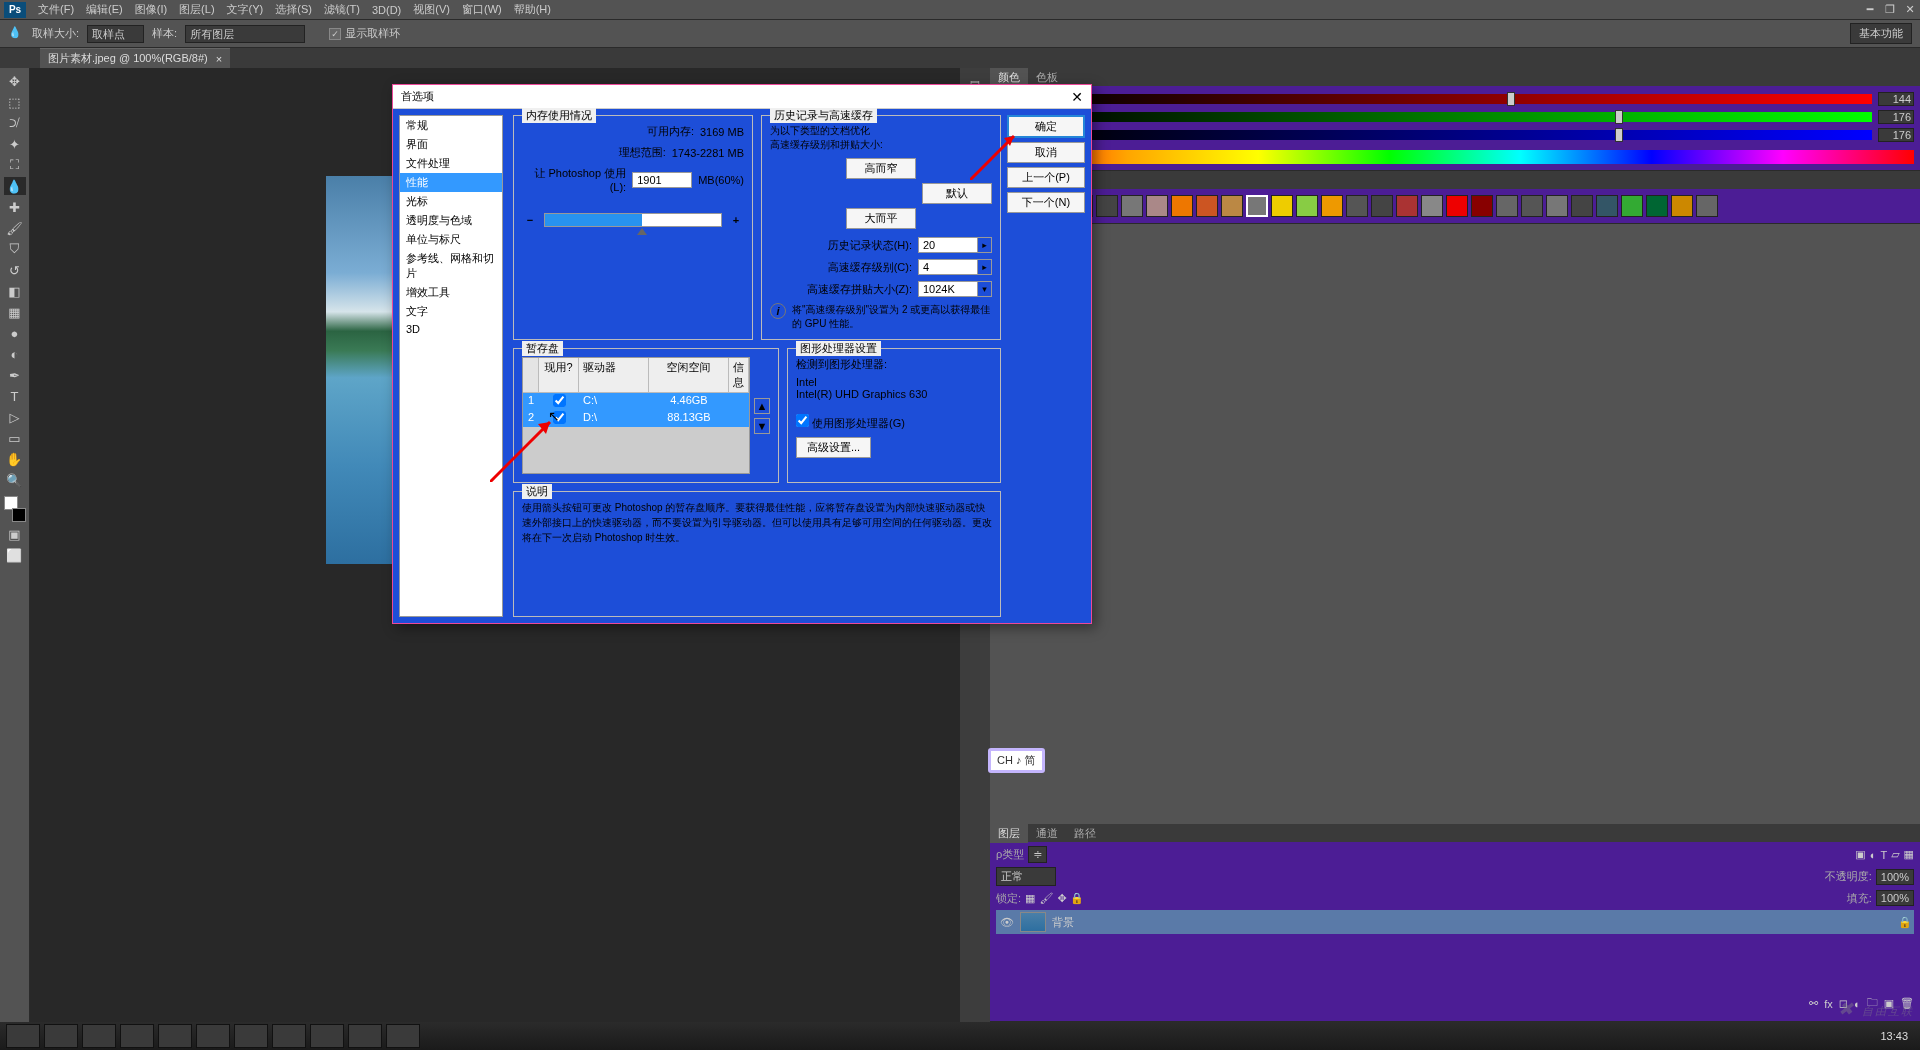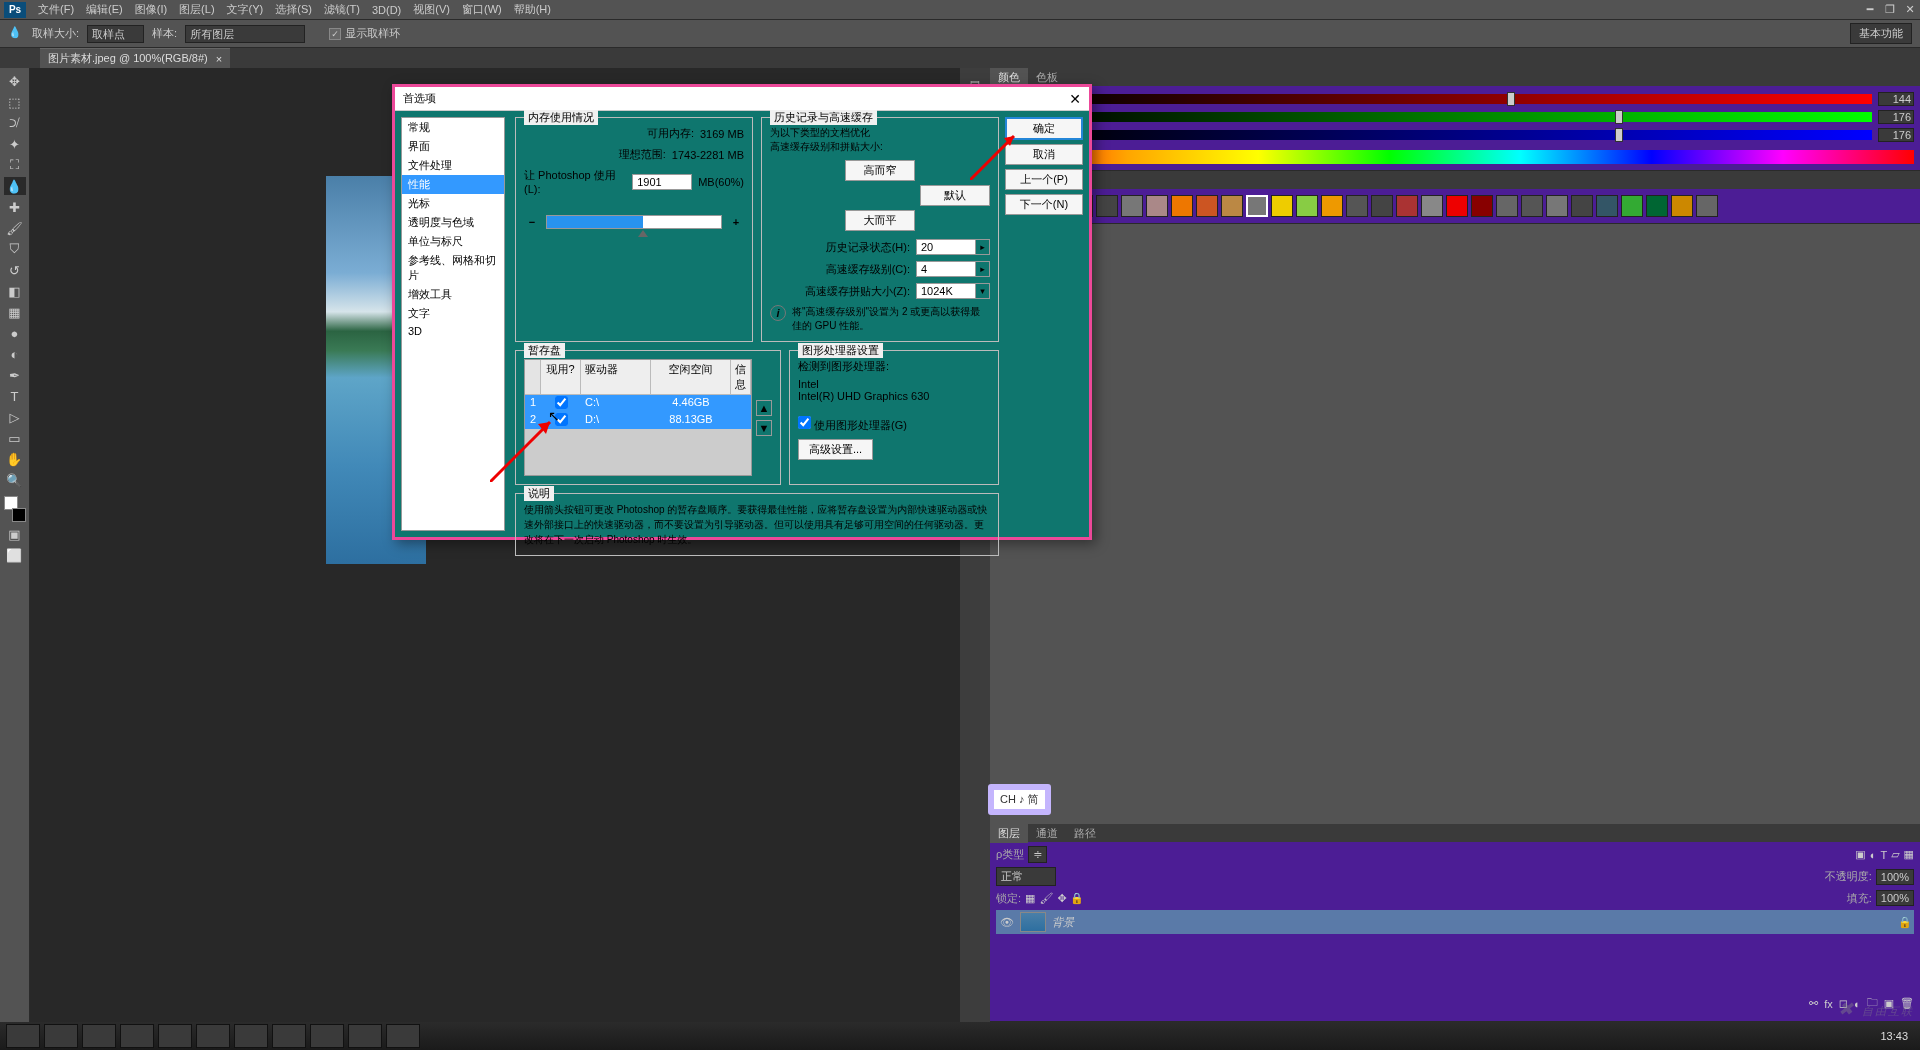--- a/index.html
+++ b/index.html
@@ -61,47 +61,47 @@
 .swatch-grid{display:flex;flex-wrap:wrap;gap:3px;}
 .swatch{width:22px;height:22px;border:1px solid #222;cursor:pointer;}
 
 .layers-body{padding:4px 6px;}
 .layers-ctrl{display:flex;gap:4px;margin-bottom:4px;align-items:center;}
 .layers-ctrl .sel{background:#3a3a3a;border:1px solid #222;padding:1px 4px;color:#ccc;}
 .layers-ctrl .lab{color:#aaa;}
 .layer-row{display:flex;align-items:center;gap:6px;background:#5a7aa8;padding:2px 4px;}
 .layer-row .eye{width:14px;}
 .layer-row .thumb{width:26px;height:20px;background:linear-gradient(to bottom,#4a7fa8,#2d6fa0);border:1px solid #888;}
-.layer-row .name{flex:1;font-style:italic;}
+.layer-row .name{flex:1;}
 .layer-row .lock{width:12px;}
 
 
 .status{height:20px;background:#3a3a3a;display:flex;align-items:center;padding:0 8px;gap:16px;border-top:1px solid #222;}
 .timeline-panel{height:60px;background:#535353;border-top:1px solid #2a2a2a;}
 .timeline-panel .tl-tabs{height:18px;background:#3a3a3a;display:flex;align-items:center;}
 .timeline-panel .tl-tabs .tab{padding:2px 8px;background:#535353;}
 
 
-.dialog{position:absolute;left:392px;top:84px;width:700px;height:456px;background:#0f766e;border:3px solid #ec4899;box-shadow:4px 4px 12px rgba(0,0,0,0.4);color:#000;}
+.dialog{position:absolute;left:392px;top:84px;width:700px;height:540px;background:#1d4ed8;border:1px solid #ec4899;box-shadow:4px 4px 12px rgba(0,0,0,0.4);color:#000;}
 .dlg-title{height:24px;background:#fff;display:flex;align-items:center;padding:0 8px;border-bottom:1px solid #ccc;}
 .dlg-title .sp{flex:1;}
 .dlg-title .x{cursor:pointer;font-size:14px;}
 .dlg-body{display:flex;height:calc(100% - 24px);}
 .dlg-sidebar{width:104px;border:1px solid #999;margin:6px 4px 6px 6px;background:#fff;}
 .dlg-sidebar .item{padding:2px 6px;cursor:pointer;}
 .dlg-sidebar .item.sel{background:#3399ff;color:#fff;}
 .dlg-main{flex:1;padding:6px;display:flex;flex-direction:column;gap:8px;}
 .dlg-right{width:84px;padding:6px 6px 6px 0;display:flex;flex-direction:column;gap:4px;}
 .dlg-btn{border:1px solid #999;background:#f6f6f6;padding:2px 4px;text-align:center;cursor:pointer;}
 .dlg-btn.primary{border:2px solid #2486d8;}
 
 .fieldset{border:1px solid #bbb;padding:8px;position:relative;}
 .fieldset .legend{position:absolute;left:8px;top:-8px;background:#f0f0f0;padding:0 4px;}
 .row{display:flex;align-items:center;gap:6px;margin-bottom:6px;}
-.row .lbl{}
+.row .lbl{text-align:right;}
 .row input[type=text]{border:1px solid #999;padding:1px 4px;width:60px;background:#fff;}
 .small-btn{border:1px solid #999;background:#f6f6f6;padding:2px 10px;cursor:pointer;display:inline-block;text-align:center;}
 .slider-mem{display:flex;align-items:center;gap:6px;margin-top:20px;}
 .slider-mem .minus,.slider-mem .plus{width:16px;text-align:center;font-weight:bold;}
 .slider-mem .track{flex:1;height:14px;border:1px solid #999;background:#fff;position:relative;}
 .slider-mem .track .fill{position:absolute;left:0;top:0;bottom:0;width:55%;background:#2893ef;}
 .slider-mem .track .knob{position:absolute;left:55%;top:14px;width:0;height:0;border-left:5px solid transparent;border-right:5px solid transparent;border-bottom:7px solid #666;transform:translateX(-5px);}
 
 .step-input{display:flex;}
 .step-input input{width:48px;border:1px solid #999;padding:1px 4px;}
@@ -119,21 +119,21 @@
 .scratch-table .c2{width:70px;}
 .scratch-table .c3{width:80px;text-align:center;}
 .scratch-table .c4{flex:1;}
 .scratch-outer{display:flex;gap:4px;}
 .scratch-arrows{display:flex;flex-direction:column;gap:4px;justify-content:center;}
 .scratch-arrows .ar{border:1px solid #999;width:16px;height:16px;display:flex;align-items:center;justify-content:center;cursor:pointer;}
 
 .red-arrow-1{position:absolute;left:970px;top:130px;width:50px;height:50px;pointer-events:none;}
 .red-arrow-2{position:absolute;left:490px;top:412px;width:70px;height:70px;pointer-events:none;}
 
-.ime-badge{position:absolute;left:988px;top:784px;background:#fff;color:#333;border:6px solid #c4b5fd;border-radius:3px;padding:2px 6px;display:flex;align-items:center;gap:4px;}
+.ime-badge{position:absolute;left:988px;top:748px;background:#fff;color:#333;border:3px solid #c4b5fd;border-radius:3px;padding:2px 6px;display:flex;align-items:center;gap:4px;}
 
 .cursor-arrow{position:absolute;left:548px;top:408px;pointer-events:none;font-size:14px;color:#000;}
 
 .watermark{position:absolute;right:6px;bottom:30px;color:#888;font-size:18px;font-style:italic;opacity:0.4;letter-spacing:2px;}
 
 
 .taskbar{position:absolute;left:0;right:0;bottom:0;height:28px;background:linear-gradient(to bottom,#2b2b2b,#1a1a1a);display:flex;align-items:center;padding:0 6px;gap:4px;}
 .taskbar .tb{width:34px;height:24px;background:#3a3a3a;border:1px solid #111;}
 .taskbar .sp{flex:1;}
 .taskbar .time{color:#ddd;padding:0 6px;}

